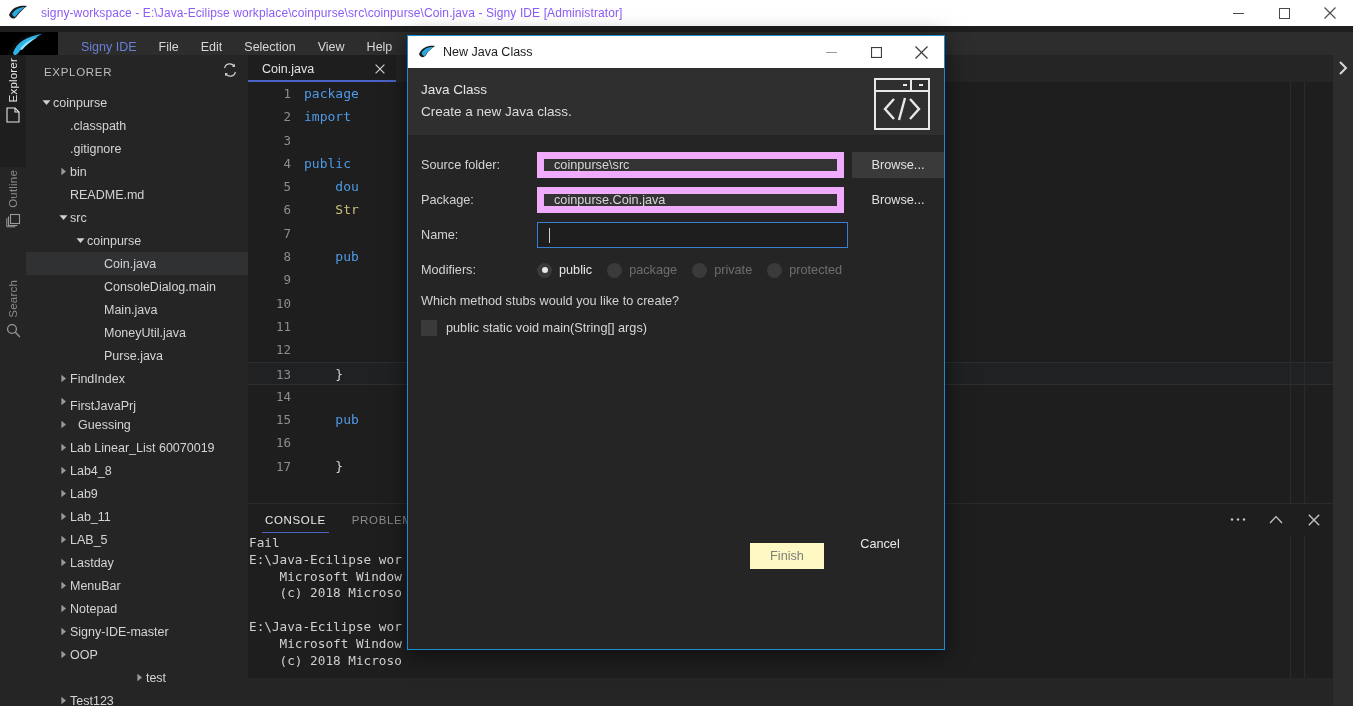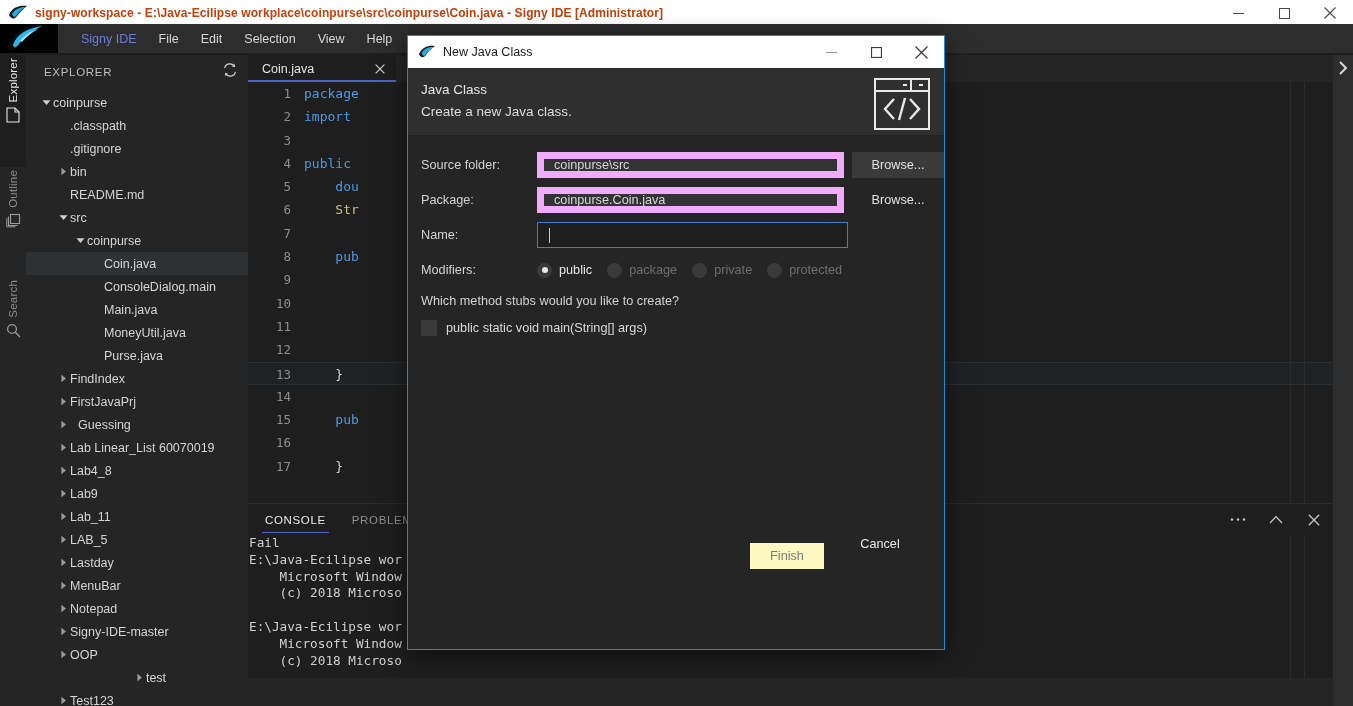--- a/index.html
+++ b/index.html
@@ -13,33 +13,32 @@
   #app { position: relative; width: 1353px; height: 706px; background: #1e1e1e; }
 
   
   .os-titlebar {
     position: absolute; left: 0; top: 0; width: 1353px; height: 26px;
     background: #ffffff; display: flex; align-items: center;
   }
   .os-logo { width: 22px; height: 20px; margin-left: 7px; position: relative; }
   .os-logo svg { display: block; }
   .os-title-text {
-    font-size: 12px; color: #c2410c; margin-left: 6px; white-space: nowrap;
+    font-size: 12px; color: #8b5cf6; margin-left: 12px; white-space: nowrap;
     letter-spacing: .1px;
-    font-weight: bold;
   }
   .os-win-btns { margin-left: auto; display: flex; height: 26px; }
   .os-win-btn {
     width: 46px; height: 26px; display: flex; align-items: center; justify-content: center;
   }
   .os-win-btn svg { display: block; }
 
   
   .menubar {
-    position: absolute; left: 0; top: 24px; width: 1353px; height: 29px;
+    position: absolute; left: 0; top: 32px; width: 1353px; height: 29px;
     background: #2d2d2d; display: flex; align-items: center;
   }
   .brand-mark {
     width: 58px; height: 29px; position: relative; overflow: hidden;
     background: #000;
   }
   .menu-item {
     font-size: 12.5px; color: #d7d7d7; padding: 0 11px; height: 29px;
     display: flex; align-items: center; white-space: nowrap;
   }
@@ -395,21 +394,21 @@
           <div class="tree-label">Purse.java</div>
         </div>
         <div class="tree-row" style="padding-left: 31px;">
           <div class="twisty">
             <svg width="9" height="9" viewBox="0 0 9 9">
               <polygon points="2.4,0.7 7,4.5 2.4,8.3" fill="#9a9a9a"></polygon>
             </svg>
           </div>
           <div class="tree-label">FindIndex</div>
         </div>
-        <div class="tree-row" style="padding-left: 31px;">
+        <div class="tree-row" style="padding-left: 31px; align-items: flex-end;">
           <div class="twisty">
             <svg width="9" height="9" viewBox="0 0 9 9">
               <polygon points="2.4,0.7 7,4.5 2.4,8.3" fill="#9a9a9a"></polygon>
             </svg>
           </div>
           <div class="tree-label">FirstJavaPrj</div>
         </div>
         <div class="tree-row" style="padding-left: 31px; gap: 8px;">
           <div class="twisty">
             <svg width="9" height="9" viewBox="0 0 9 9">

